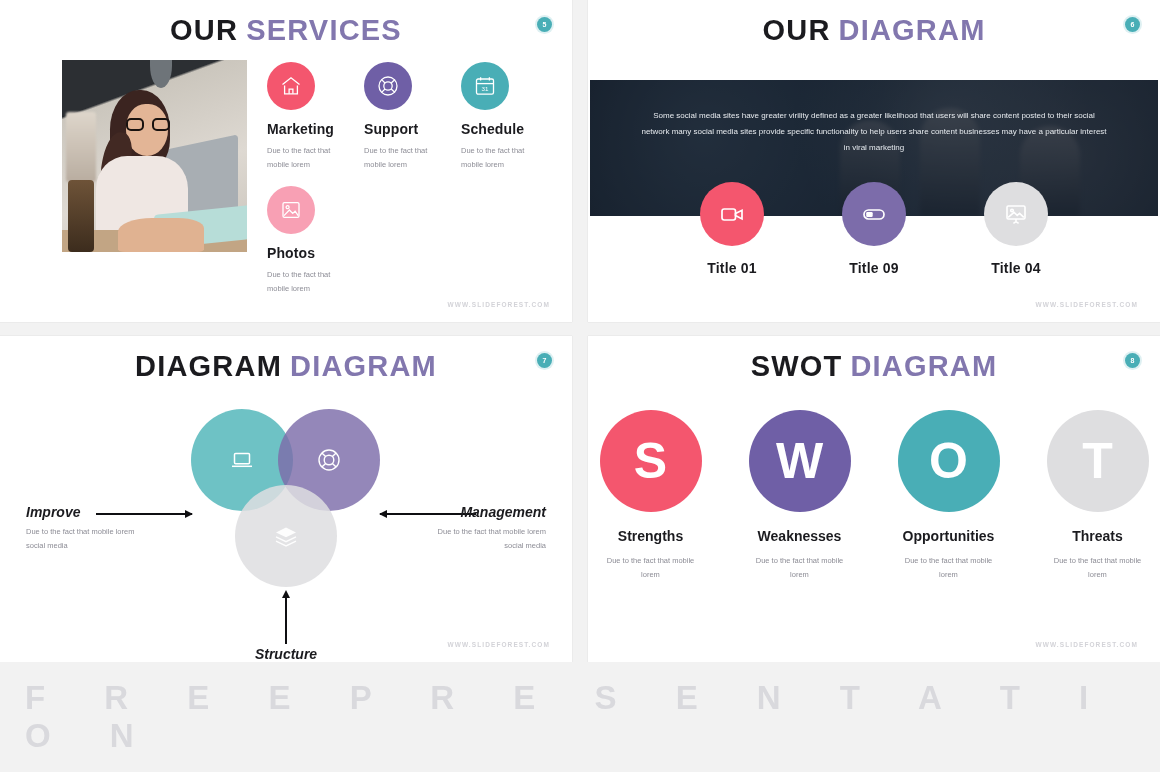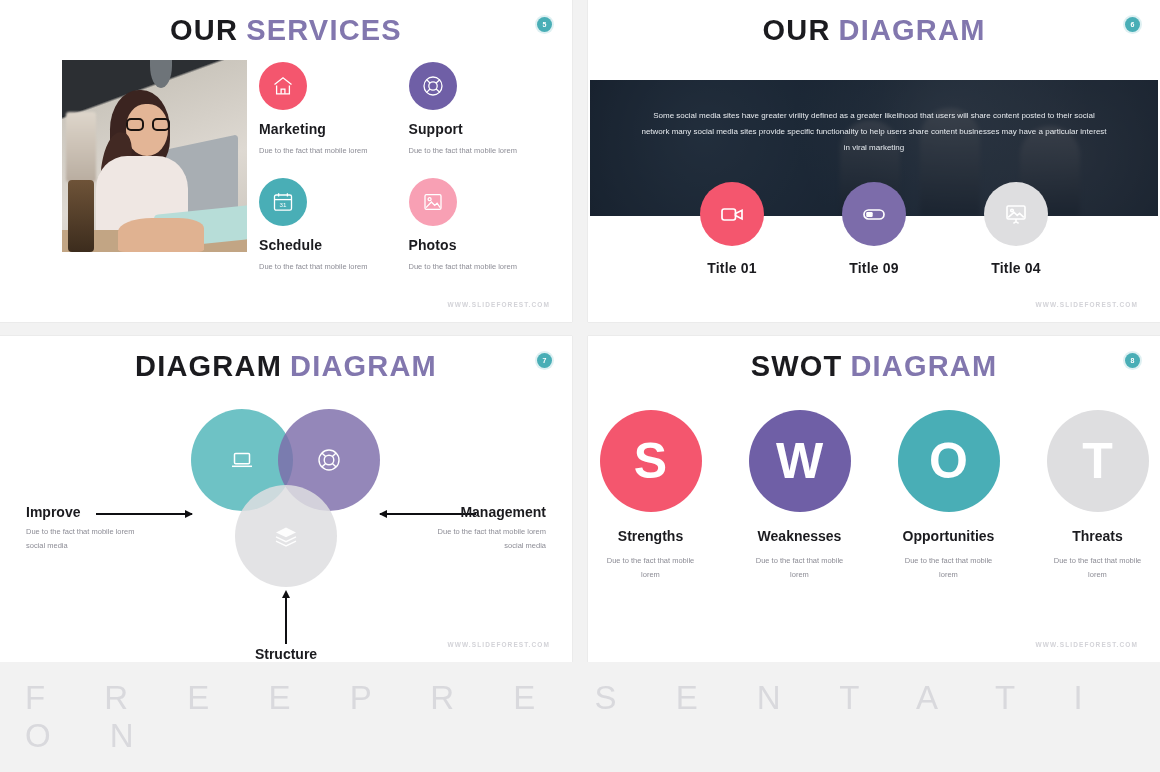--- a/index.html
+++ b/index.html
@@ -138,25 +138,25 @@
     filter: blur(1px);
   }
   .ph-table {
     position: absolute; left: 0; bottom: 0; width: 100%; height: 22px;
     background: #c2a584;
   }
 
   .service-grid {
     flex: 1;
     display: grid;
-    grid-template-columns: 1fr 1fr;
+    grid-template-columns: 1fr 1fr 1fr;
     grid-template-rows: auto auto;
     column-gap: 20px;
     row-gap: 14px;
-    padding-left: 12px;
+    padding-left: 20px;
     padding-right: 34px;
     margin-top: 2px;
   }
   .service-item { }
   .svc-icon {
     width: 48px; height: 48px; border-radius: 50%;
     display: flex; align-items: center; justify-content: center;
     margin-bottom: 11px;
   }
   .svc-title {
@@ -213,21 +213,21 @@
   .venn { position: absolute; left: 0; top: 58px; width: 100%; height: 200px; }
   .venn-circle {
     position: absolute; width: 102px; height: 102px; border-radius: 50%;
     display: flex; align-items: center; justify-content: center;
   }
   #venn-improve    { left: 191px; top: 15px;  background: rgba(85,183,187,0.85); }
   #venn-management { left: 278px; top: 15px;  background: rgba(124,108,170,0.82); }
   #venn-structure  { left: 235px; top: 91px;  background: rgba(222,222,224,0.85); }
   .venn-label {
     position: absolute;
-    font-size: 14px; font-weight: 800; color: #1b1b1f;
+    font-size: 14px; font-weight: 800; color: #1b1b1f; font-style: italic;
   }
   .venn-desc {
     position: absolute;
     font-size: 7.5px; line-height: 1.9; color: #8d8d96; width: 120px;
   }
   #lbl-improve { left: 26px; top: 110px; }
   #desc-improve { left: 26px; top: 131px; text-align: left; }
   #lbl-management { right: 26px; top: 110px; }
   #desc-management { right: 26px; top: 131px; text-align: right; }
   #lbl-structure { left: 0; right: 0; top: 252px; text-align: center; }
@@ -265,21 +265,21 @@
   .swot-title { font-size: 14px; font-weight: 800; color: #1b1b1f; margin-bottom: 10px; text-align: center; }
   .swot-desc { font-size: 7.5px; line-height: 1.9; color: #8d8d96; padding: 0 10px; }
 
   
   .bottom-banner {
     position: absolute; left: 0; top: 662px; width: 1160px; height: 110px;
     background: #f2f2f2;
     display: flex; align-items: center; justify-content: center;
   }
   .bottom-banner-text {
-    font-size: 33px; font-weight: 400; letter-spacing: 25px;
+    font-size: 33px; font-weight: 700; letter-spacing: 25px;
     color: #d9d9dd; padding-left: 25px;
   }
 
   svg { display: block; }
 </style>
 </head>
 <body>
 
 <div class="canvas">
 

